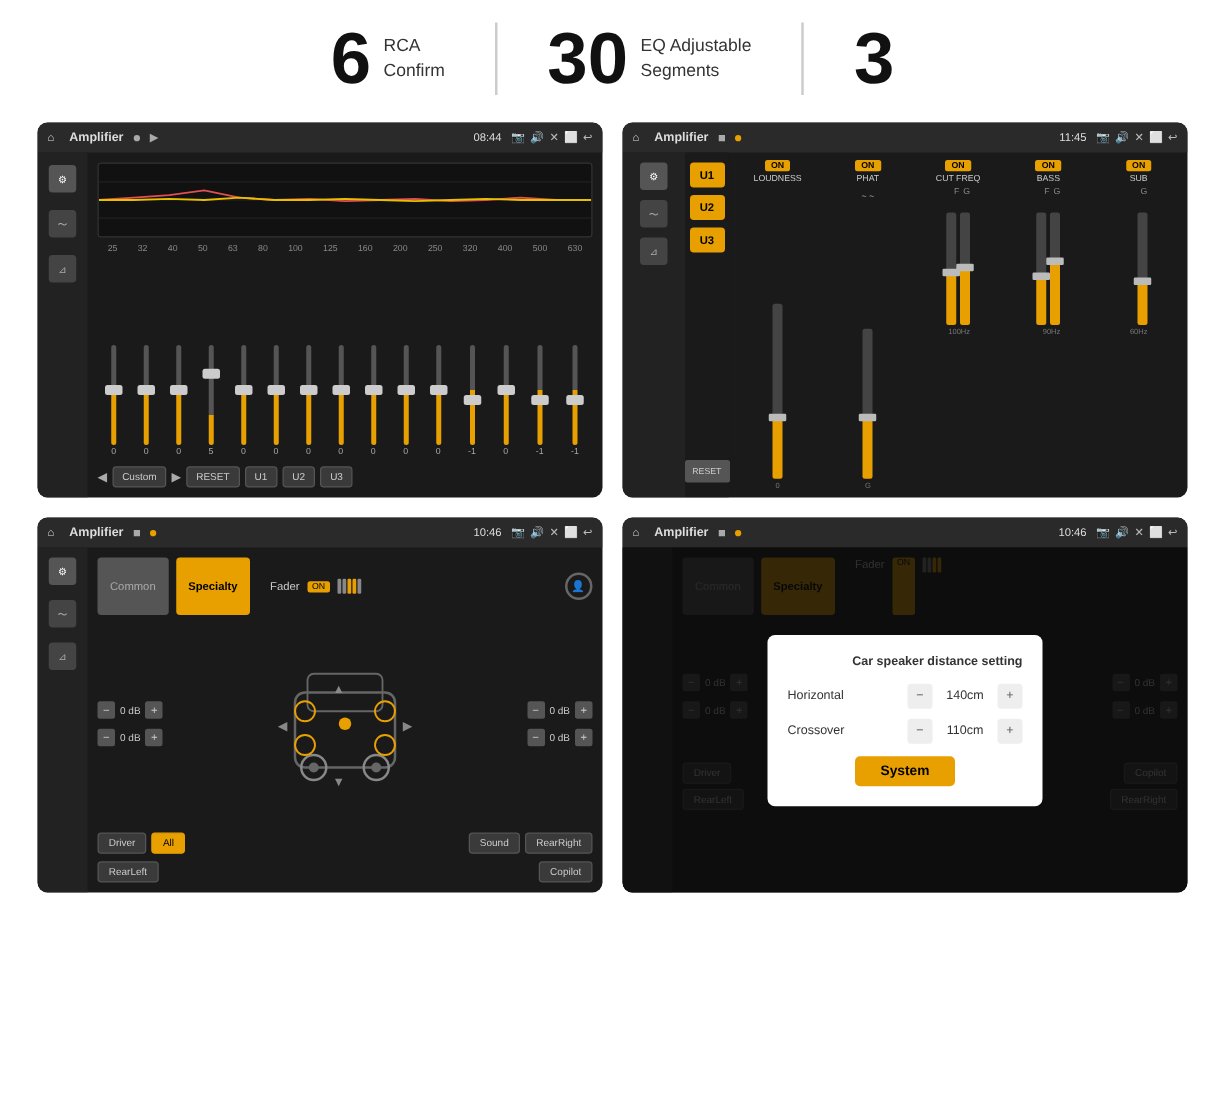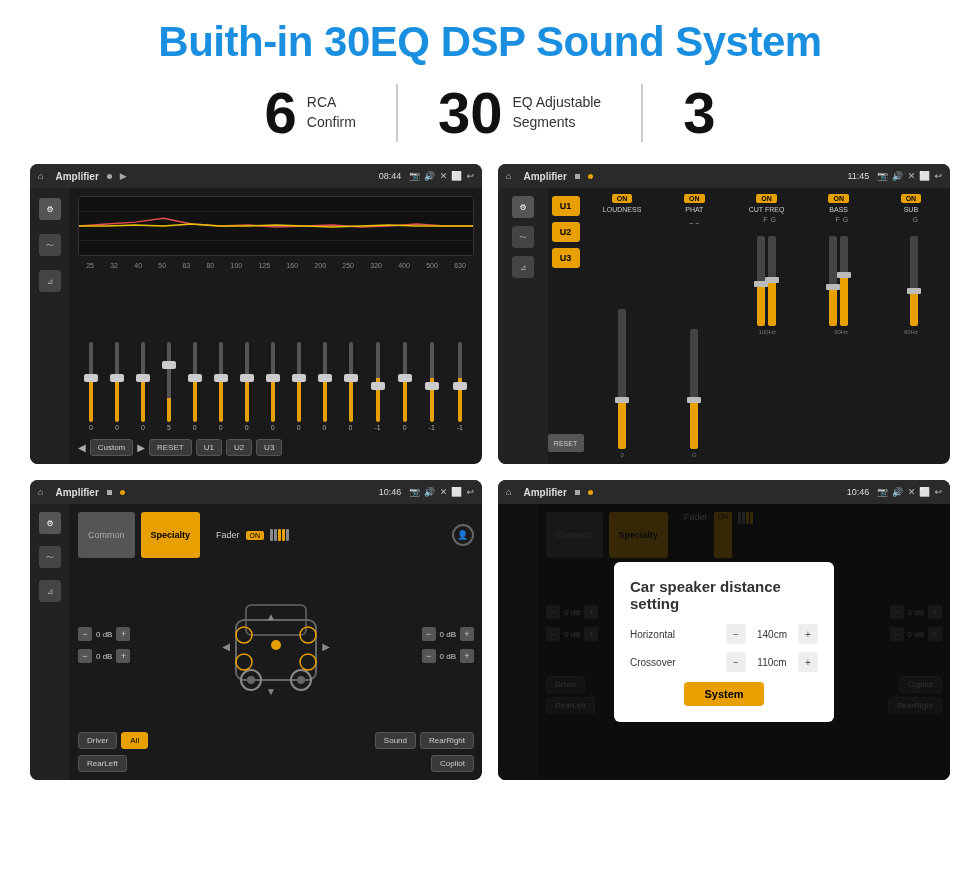--- a/index.html
+++ b/index.html
@@ -359,24 +359,24 @@
       justify-content: center;
       z-index: 10;
     }
     .dialog-box {
       background: #fff;
       border-radius: 6px;
       padding: 16px;
       width: 220px;
     }
     .dialog-title {
-      font-size: 15px;
+      font-size: 10px;
       font-weight: bold;
       color: #333;
-      text-align: left;
+      text-align: right;
       margin-bottom: 12px;
     }
     .dialog-row {
       display: flex;
       align-items: center;
       justify-content: space-between;
       margin-bottom: 8px;
       font-size: 10px;
       color: #333;
     }
@@ -413,21 +413,20 @@
       margin: 10px auto 0;
       width: 80px;
       text-align: center;
     }
   </style>
 </head>
 <body>
 
 <div class="page-wrapper">
 
-  <h1 class="main-title">Buith-in 30EQ DSP Sound System</h1>
 
   <div class="stats-row">
     <div class="stat-item">
       <span class="stat-number">6</span>
       <span class="stat-label">
         <span>RCA</span><br>
         <span>Confirm</span>
       </span>
     </div>
     <div class="stat-item">

